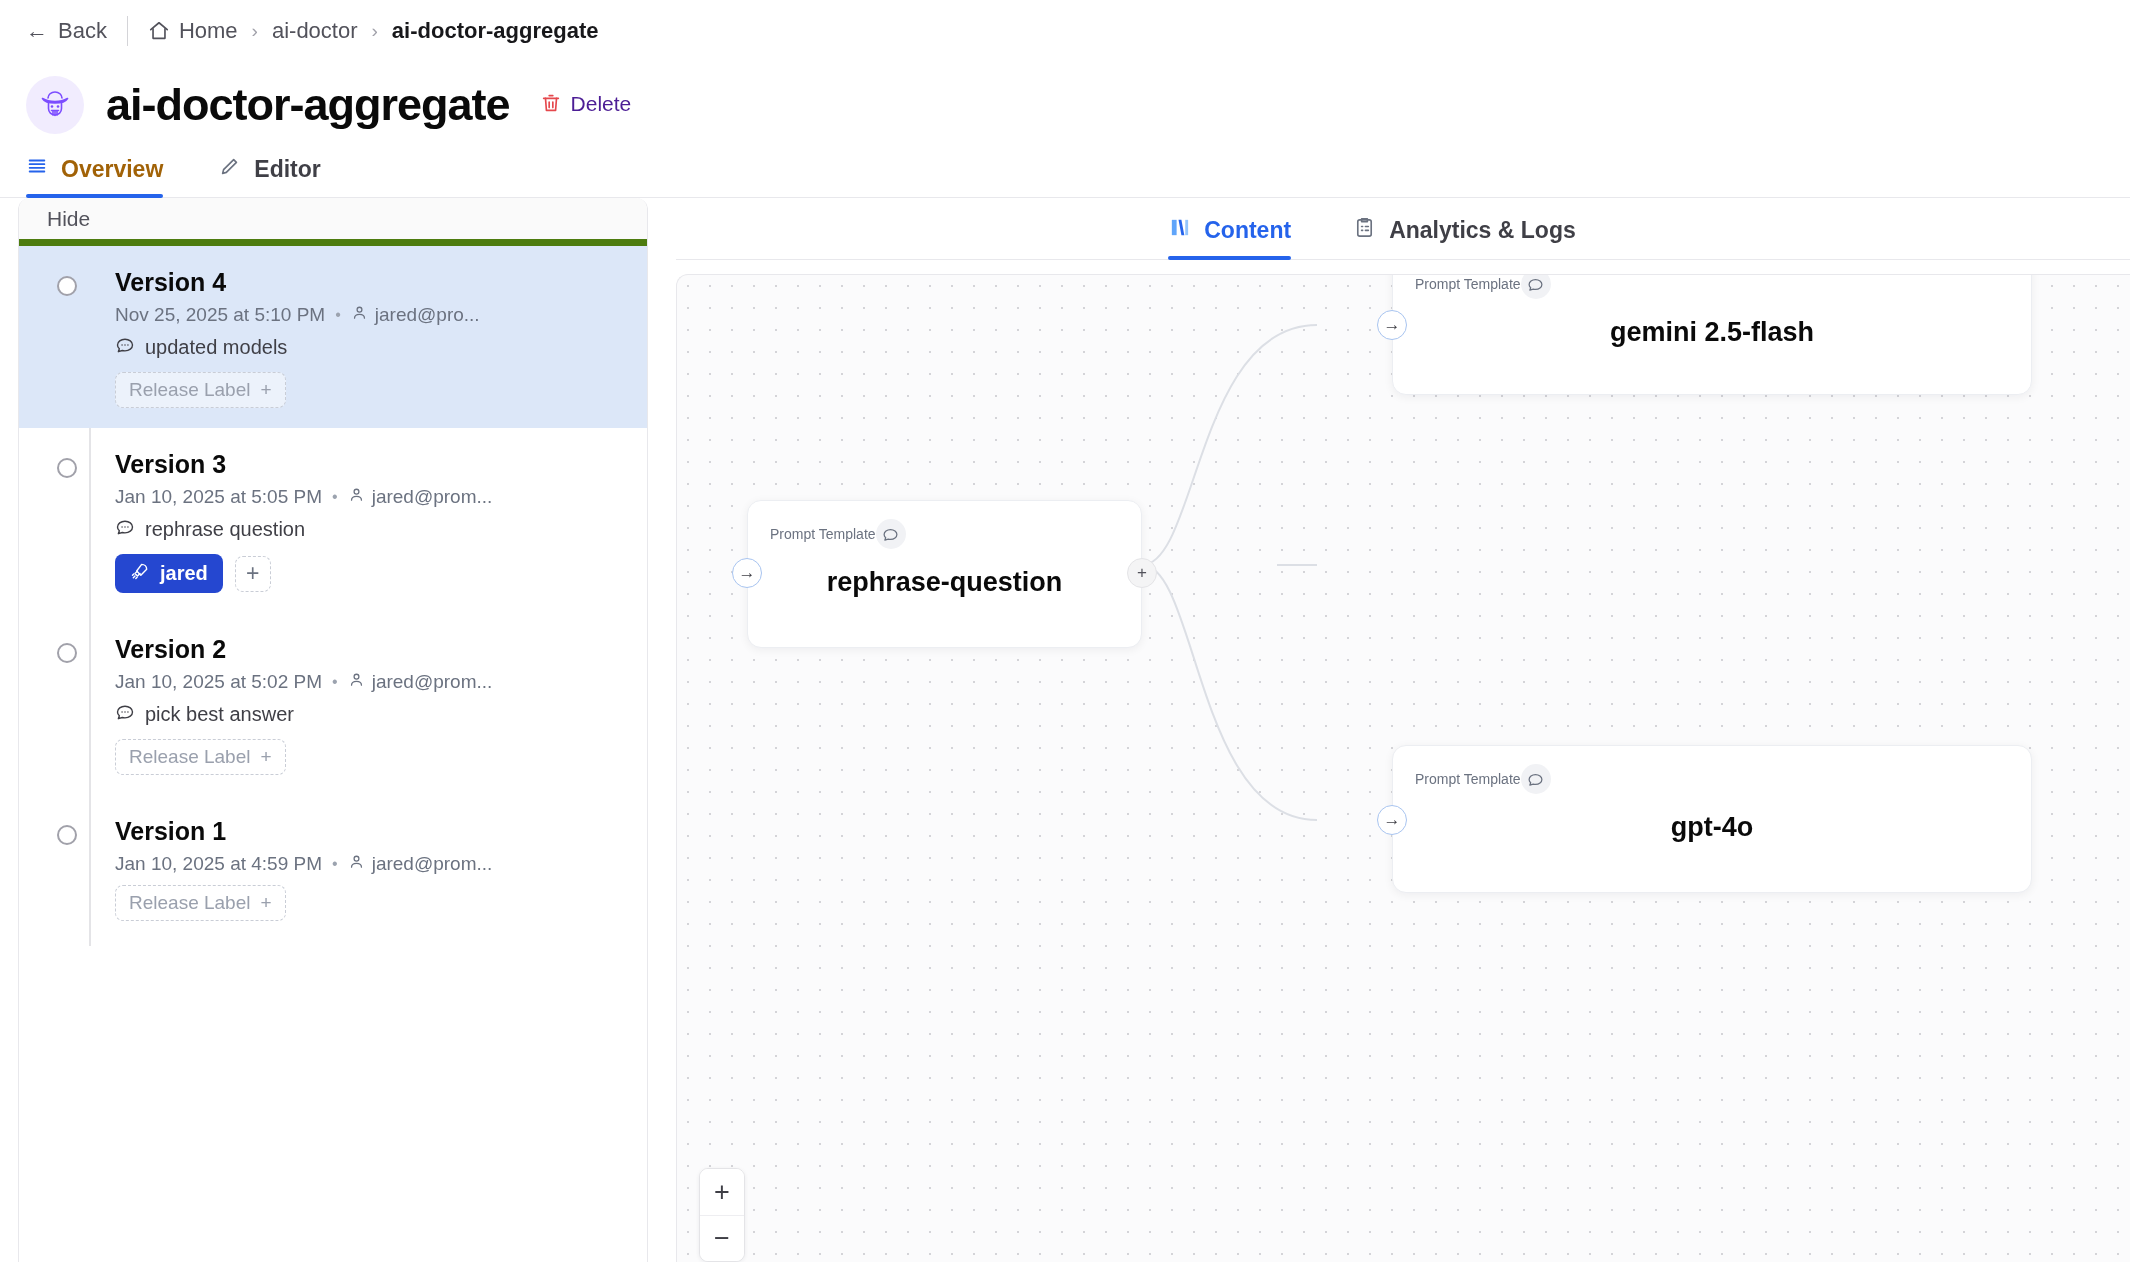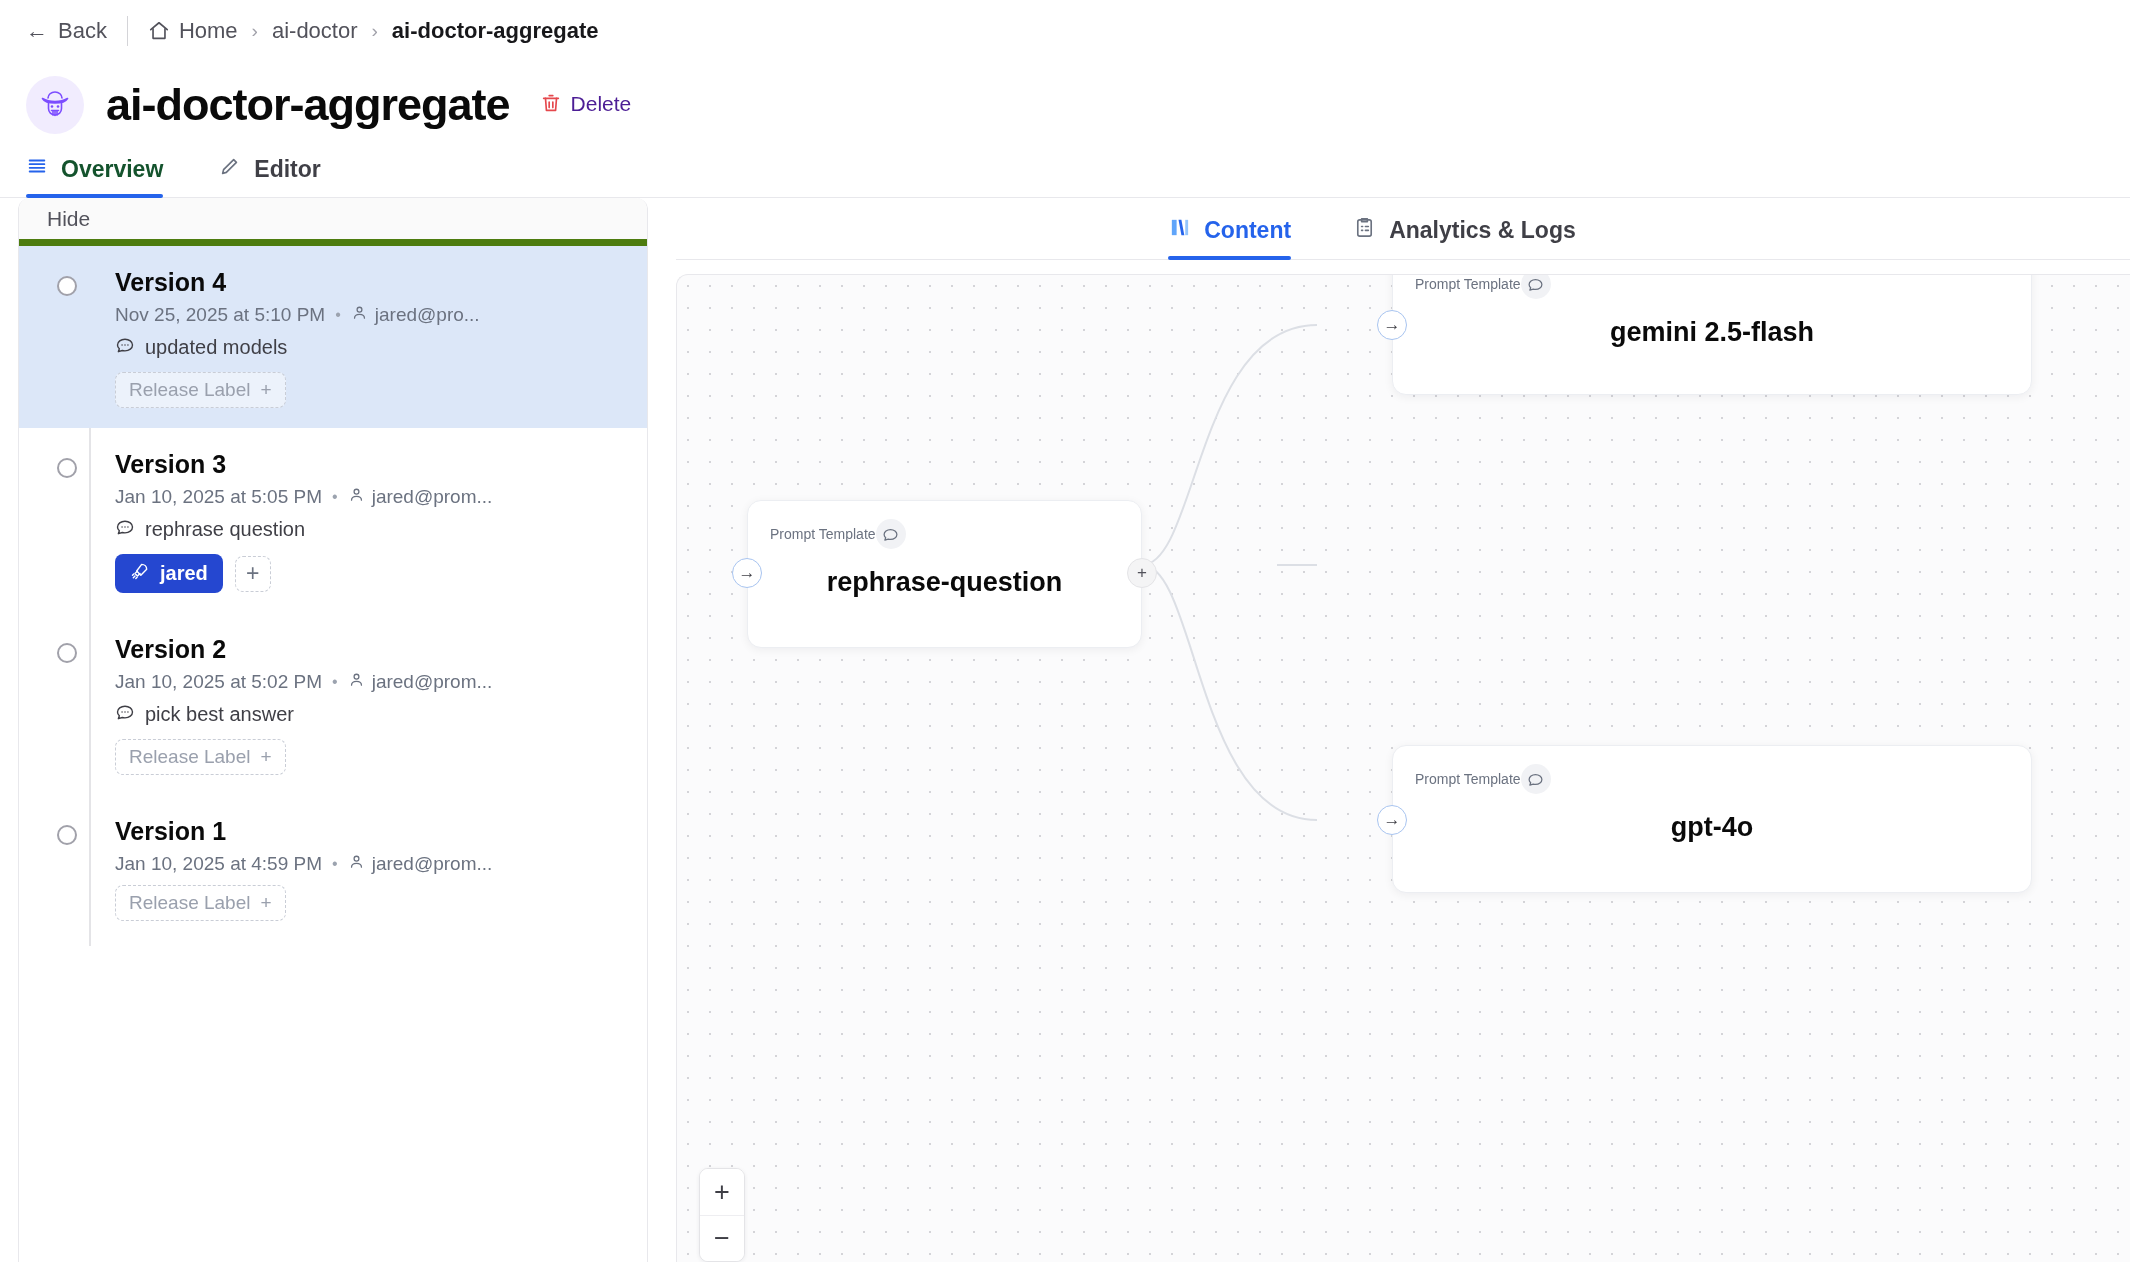--- a/index.html
+++ b/index.html
@@ -61,21 +61,21 @@
     height: 58px;
   }
   .mtab {
     display: flex; align-items: center; gap: 13px;
     padding: 0 28px 14px 28px;
     font-size: 23px; font-weight: 600;
     color: #3f3f46; cursor: pointer;
     position: relative;
   }
   .mtab:first-child { padding-left: 0; }
-  .mtab.active { color: #14532d; justify-content: space-between; }
+  .mtab.active { color: #a16207; justify-content: space-between; }
   .mtab.active::after {
     content: ""; position: absolute;
     left: 0; right: 28px; bottom: -1px; height: 4px;
     background: #2563eb; border-radius: 2px;
   }
   .mtab:first-child.active::after { left: 0; right: 28px; }
 
   
   .body-split { display: flex; height: calc(1262px - 62px - 78px - 58px); }
 

